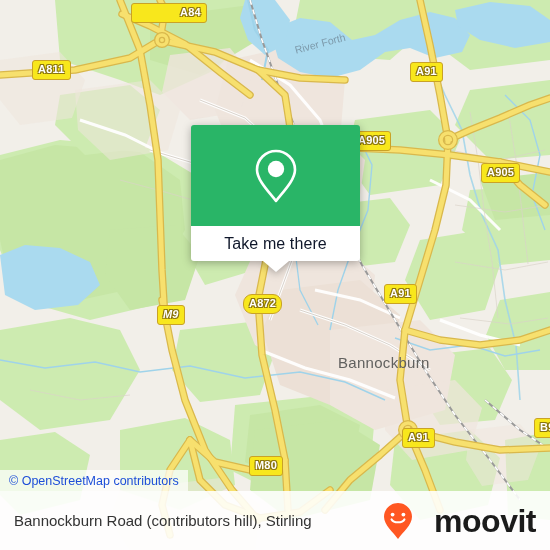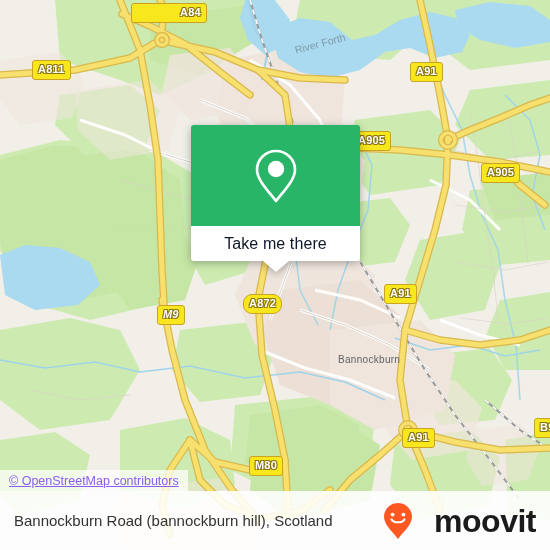--- a/index.html
+++ b/index.html
@@ -34,21 +34,21 @@
     color: #6b6b6b;
     white-space: nowrap;
     pointer-events: none;
   }
   .city-label {
     font-size: 19px;
     color: #5b5b5b;
     letter-spacing: .4px;
   }
   .town-label {
-    font-size: 10px;
+    font-size: 15px;
     color: #61615f;
     letter-spacing: .3px;
   }
   .river-label {
     font-size: 10.5px;
     color: #7d9aab;
     font-style: normal;
   }
 
   
@@ -114,23 +114,22 @@
   #attribution {
     position: absolute;
     left: 0;
     top: 470px;
     height: 21px;
     padding: 0 9px;
     display: flex;
     align-items: center;
     background: rgba(255,255,255,0.72);
     font-size: 12.5px;
-    color: #8b5cf6;
+    color: #1d4ed8;
     white-space: nowrap;
-    text-decoration: underline;
   }
 
   
   #footer {
     position: absolute;
     left: 0;
     top: 491px;
     width: 550px;
     height: 59px;
     background: rgba(255,255,255,0.88);
@@ -341,21 +340,21 @@
     </div>
     <div id="callout-tail"></div>
   </div>
 
   <div id="attribution">
     <span>© OpenStreetMap contributors</span>
   </div>
 
   <div id="footer">
     <div id="footer-text">
-      <span class="line">Bannockburn Road (bannockburn hill), Scotland</span>
+      <span class="line">Bannockburn Road (contributors hill), Stirling</span>
     </div>
     <div id="logo">
       <svg width="30" height="38" viewBox="0 0 30 38">
         <path d="M15 1 C7.3 1 1 7.2 1 14.8 C1 23 10.3 30.4 15 37 C19.7 30.4 29 23 29 14.8 C29 7.2 22.7 1 15 1 Z" fill="#ff5722"></path>
         <circle cx="9.6" cy="12.6" r="1.9" fill="#ffffff"></circle>
         <circle cx="20.4" cy="12.6" r="1.9" fill="#ffffff"></circle>
         <path d="M8.6 17.4 C10.6 21.3 19.4 21.3 21.4 17.4" fill="none" stroke="#ffffff" stroke-width="2.1" stroke-linecap="round"></path>
       </svg>
       <span id="logo-word">moovit</span>
     </div>

